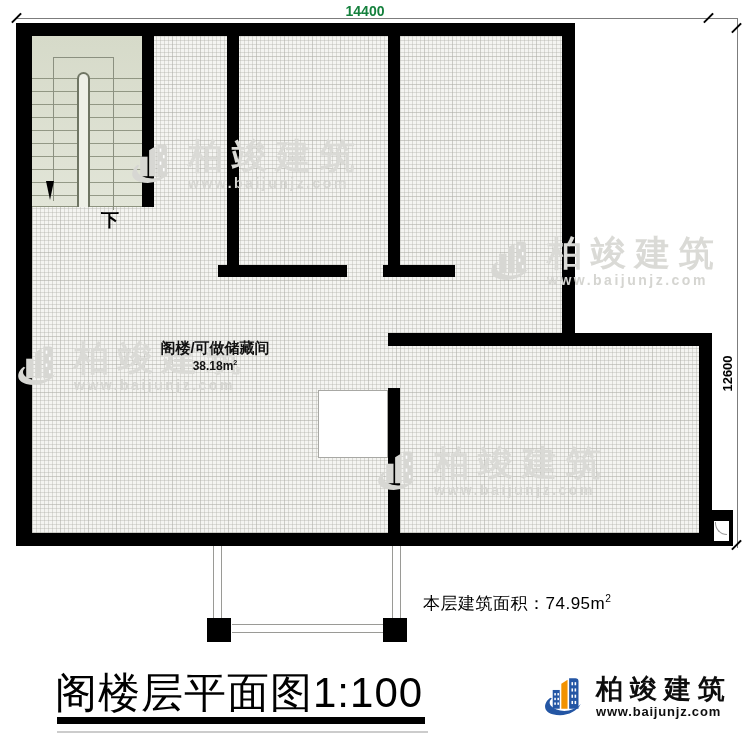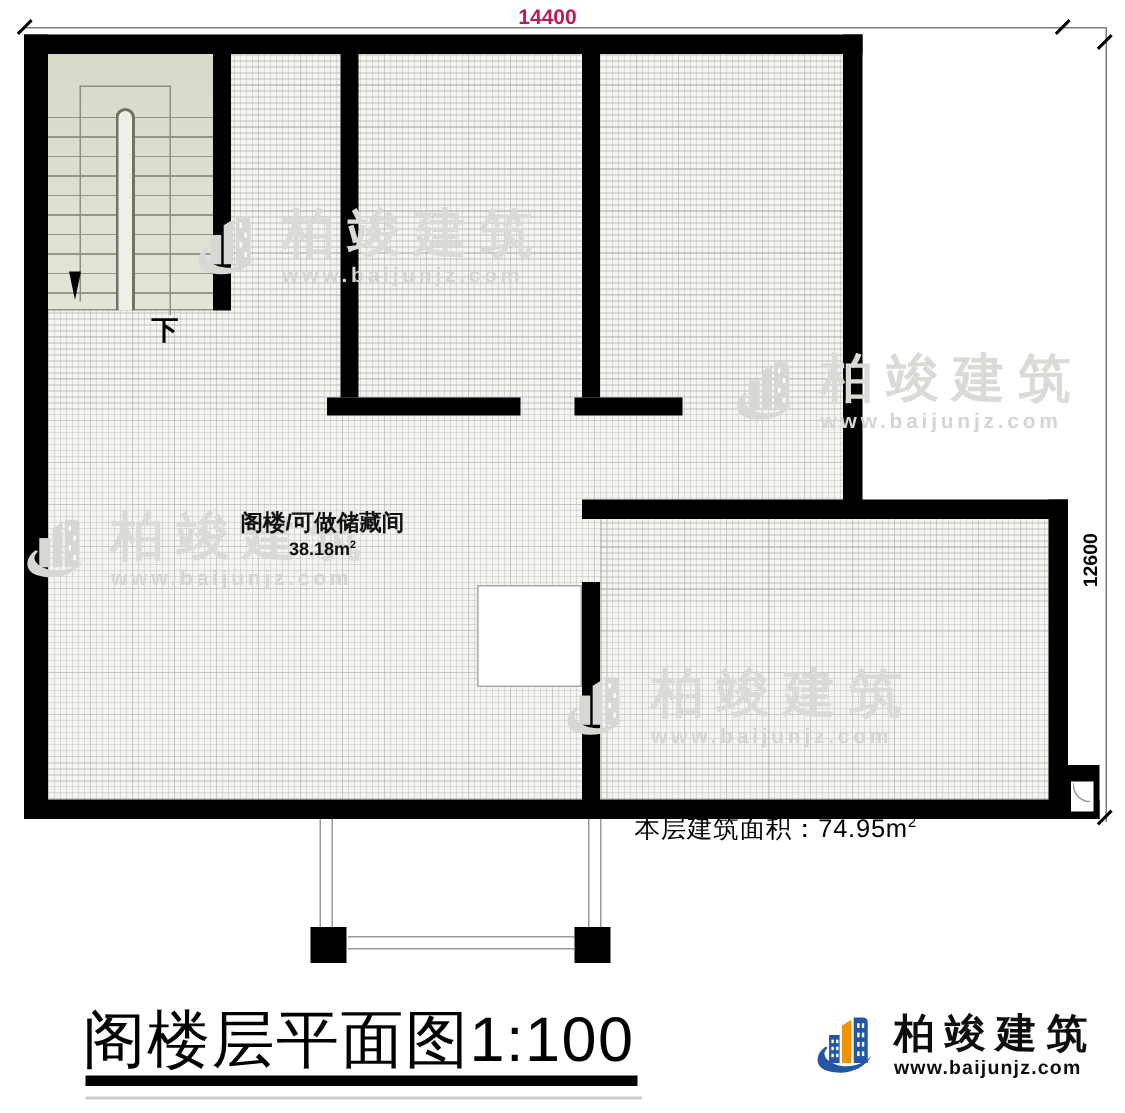--- a/index.html
+++ b/index.html
@@ -61,31 +61,31 @@
   
   .dim-line { position:absolute; background:#7c7c7c; z-index:5; }
   .dim-top   { left:16px;  top:18px; width:721px; height:1px; }
   .dim-right { left:737px; top:18px; width:1px;   height:530px; }
   .tick { position:absolute; width:13px; height:2px; background:#000; transform:rotate(-45deg); z-index:5; }
   .tick-tl { left:10px;  top:17px; }
   .tick-tr { left:702px; top:17px; }
   .tick-rt { left:730px; top:27px; }
   .tick-rb { left:730px; top:544px; }
   .dim-top-label { position:absolute; left:320px; top:3px; width:90px; text-align:center;
-    font-size:14px; font-weight:bold; color:#be185d; z-index:5; }
+    font-size:14px; font-weight:bold; color:#15803d; z-index:5; }
   .dim-right-label { position:absolute; left:695px; top:366px; width:64px; text-align:center;
     font-size:13px; font-weight:bold; color:#000; transform:rotate(-90deg); z-index:5; }
 
   
   .down-label { position:absolute; left:101px; top:208px; font-size:18px; font-weight:bold; color:#000; z-index:6; }
   .room-label { position:absolute; left:130px; top:339px; width:170px; text-align:center;
     font-size:15px; font-weight:bold; color:#111; z-index:6; }
   .room-area  { position:absolute; left:130px; top:358px; width:170px; text-align:center;
     font-size:12px; font-weight:bold; color:#111; z-index:6; }
-  .floor-area { position:absolute; left:423px; top:541px; font-size:17px; color:#000; z-index:6; letter-spacing:.5px; }
+  .floor-area { position:absolute; left:423px; top:592px; font-size:17px; color:#000; z-index:6; letter-spacing:.5px; }
   sup { font-size:.6em; }
 
   
   .thin { position:absolute; background:#9a9a96; z-index:2; }
   .cl-v1a { left:213px; top:546px; width:1px; height:72px; }
   .cl-v1b { left:221px; top:546px; width:1px; height:72px; }
   .cl-v2a { left:392px; top:546px; width:1px; height:72px; }
   .cl-v2b { left:400px; top:546px; width:1px; height:72px; }
   .cl-h1  { left:232px; top:624px; width:151px; height:1px; }
   .cl-h2  { left:232px; top:632px; width:151px; height:1px; }

